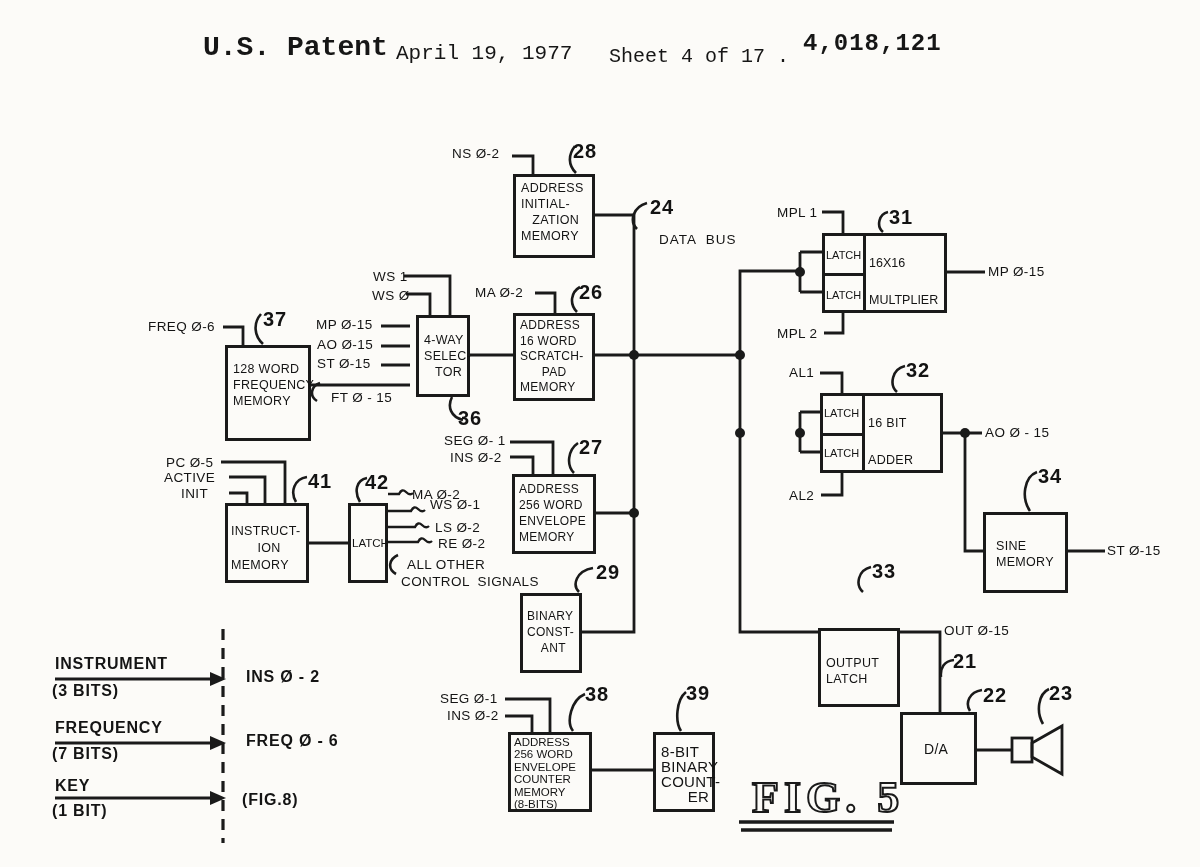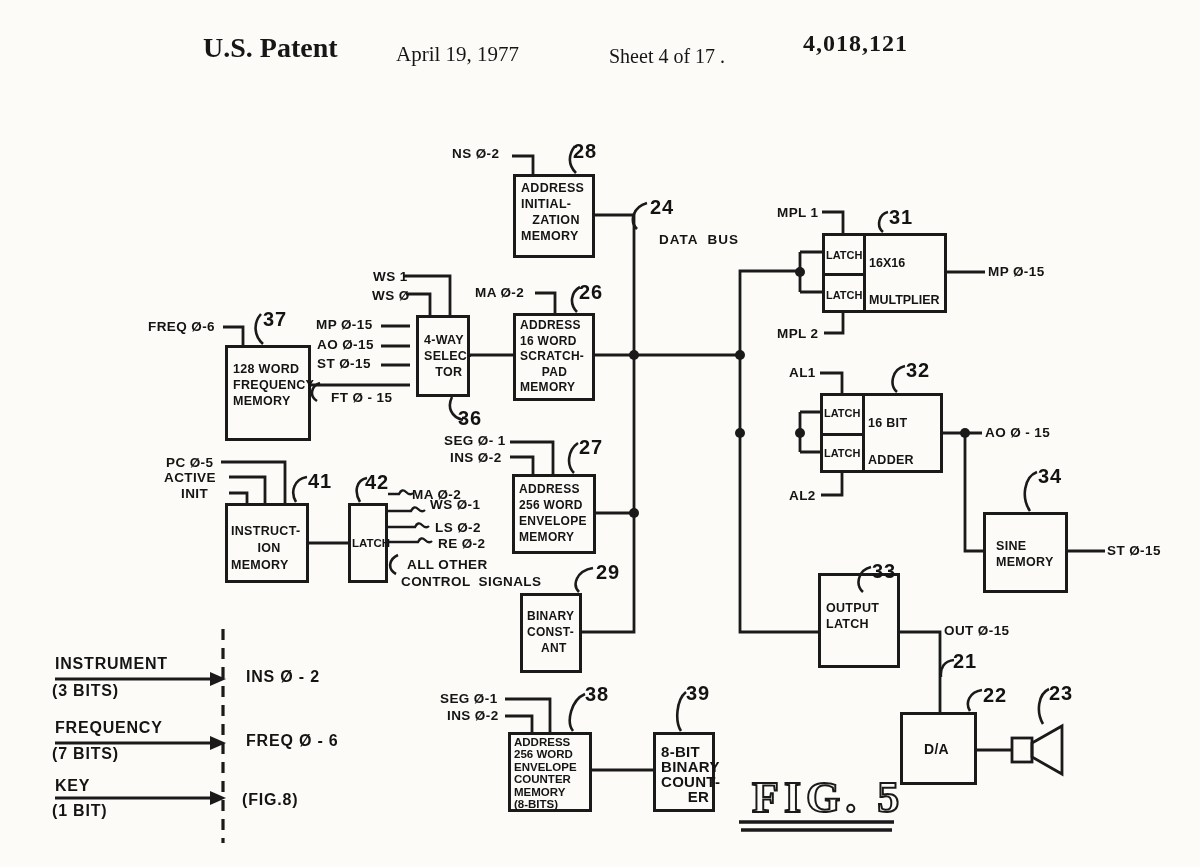--- a/index.html
+++ b/index.html
@@ -1,22 +1,22 @@
 <!DOCTYPE html>
 <html><head>
 <meta charset="utf-8">
 <style>
   html,body{margin:0;padding:0;background:#dcdcd8;}
   .page{position:relative;width:1200px;height:867px;background:#fcfbf8;
         font-family:"Liberation Sans",sans-serif;color:#161616;overflow:hidden;}
-  .hdr{position:absolute;font-family:Liberation Serif, serif;white-space:pre;}
+  .hdr{position:absolute;font-family:Liberation Mono, monospace;white-space:pre;}
   .box{position:absolute;border:3px solid #1a1a1a;box-sizing:border-box;background:transparent;}
-  .btxt{position:absolute;font-weight:bold;font-size:12.5px;line-height:16px;
+  .btxt{position:absolute;font-weight:normal;font-size:12.5px;line-height:16px;
         white-space:pre;letter-spacing:.3px;color:#141414;}
-  .lbl{position:absolute;font-weight:bold;font-size:13.5px;line-height:1.05;
+  .lbl{position:absolute;font-weight:normal;font-size:13.5px;line-height:1.05;
        white-space:pre;letter-spacing:.4px;color:#141414;}
   .lbl2{position:absolute;font-weight:bold;font-size:16px;line-height:1.05;
         white-space:pre;letter-spacing:.8px;color:#141414;}
   .ref{position:absolute;font-weight:bold;font-size:20px;letter-spacing:1px;color:#131313;}
   svg.layer{position:absolute;left:0;top:0;}
   .vdiv{position:absolute;top:0;bottom:0;width:3px;background:#1a1a1a;}
   .hdiv{position:absolute;left:0;height:3px;background:#1a1a1a;}
 </style>
 </head>
 <body>
@@ -202,21 +202,21 @@
     <span class="btxt" style="left:1px;top:49px;font-size:11px;letter-spacing:0">LATCH</span>
     <div class="btxt" style="left:45px;top:9px;line-height:37px">16 BIT
 ADDER</div>
   </div>
 
   <div class="box" style="left:983px;top:512px;width:85px;height:81px">
     <div class="btxt" style="left:10px;top:23px">SINE
 MEMORY</div>
   </div>
 
-  <div class="box" style="left:818px;top:573px;width:82px;height:95px">
+  <div class="box" style="left:818px;top:628px;width:82px;height:79px">
     <div class="btxt" style="left:5px;top:24px">OUTPUT
 LATCH</div>
   </div>
 
   <div class="box" style="left:900px;top:712px;width:77px;height:73px">
     <div class="btxt" style="left:21px;top:26px;font-size:14px">D/A</div>
   </div>
 
   <span class="lbl" style="left:452px;top:147px">NS Ø-2</span>
   <span class="lbl" style="left:659px;top:233px;letter-spacing:1px">DATA  BUS</span>

